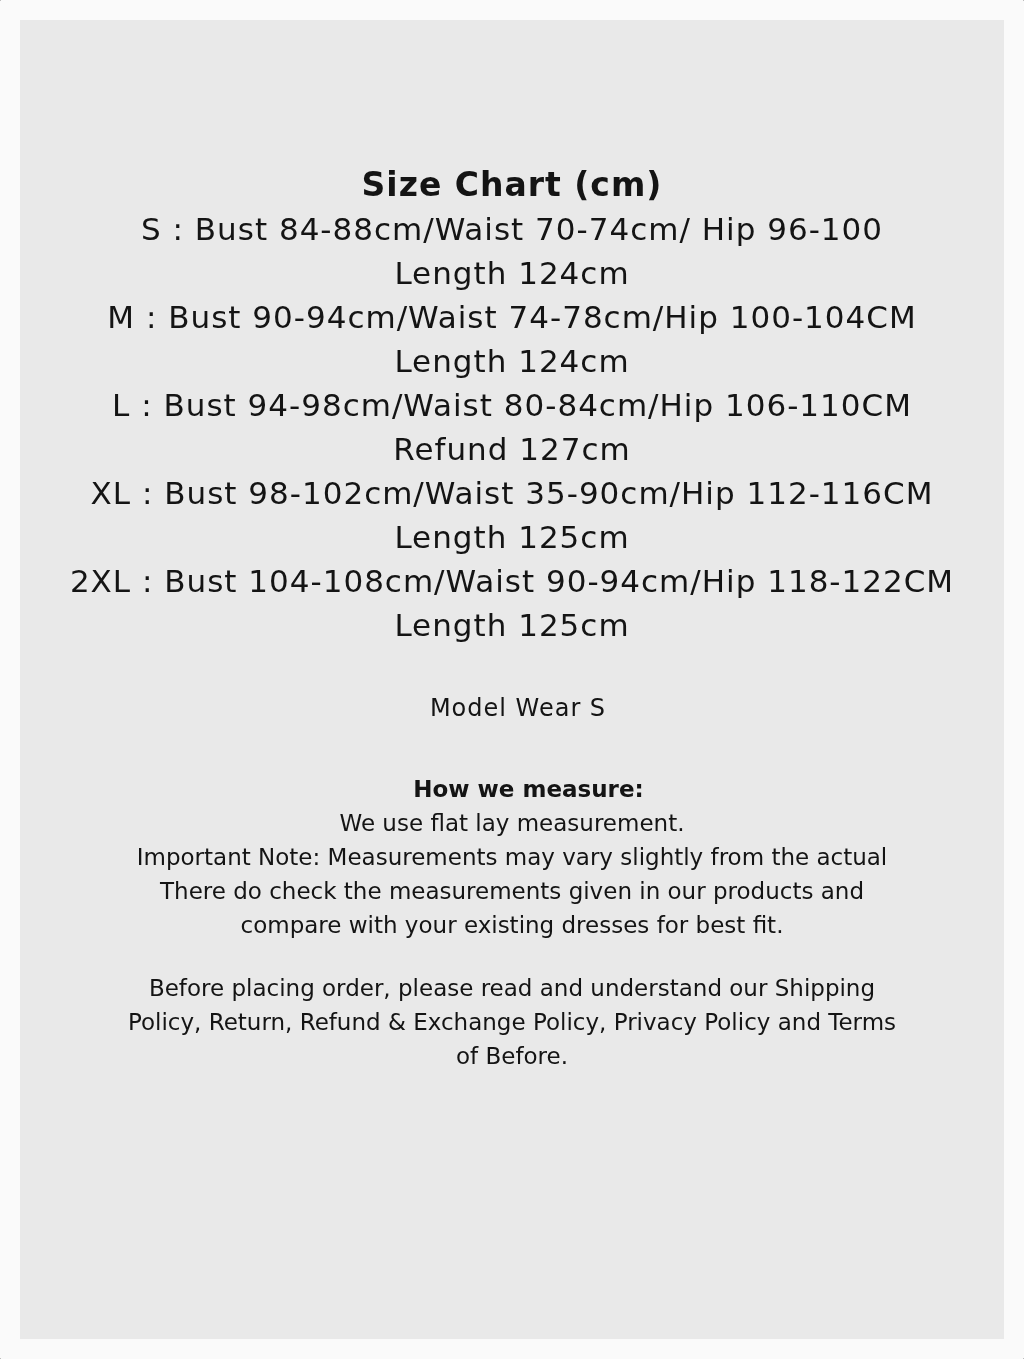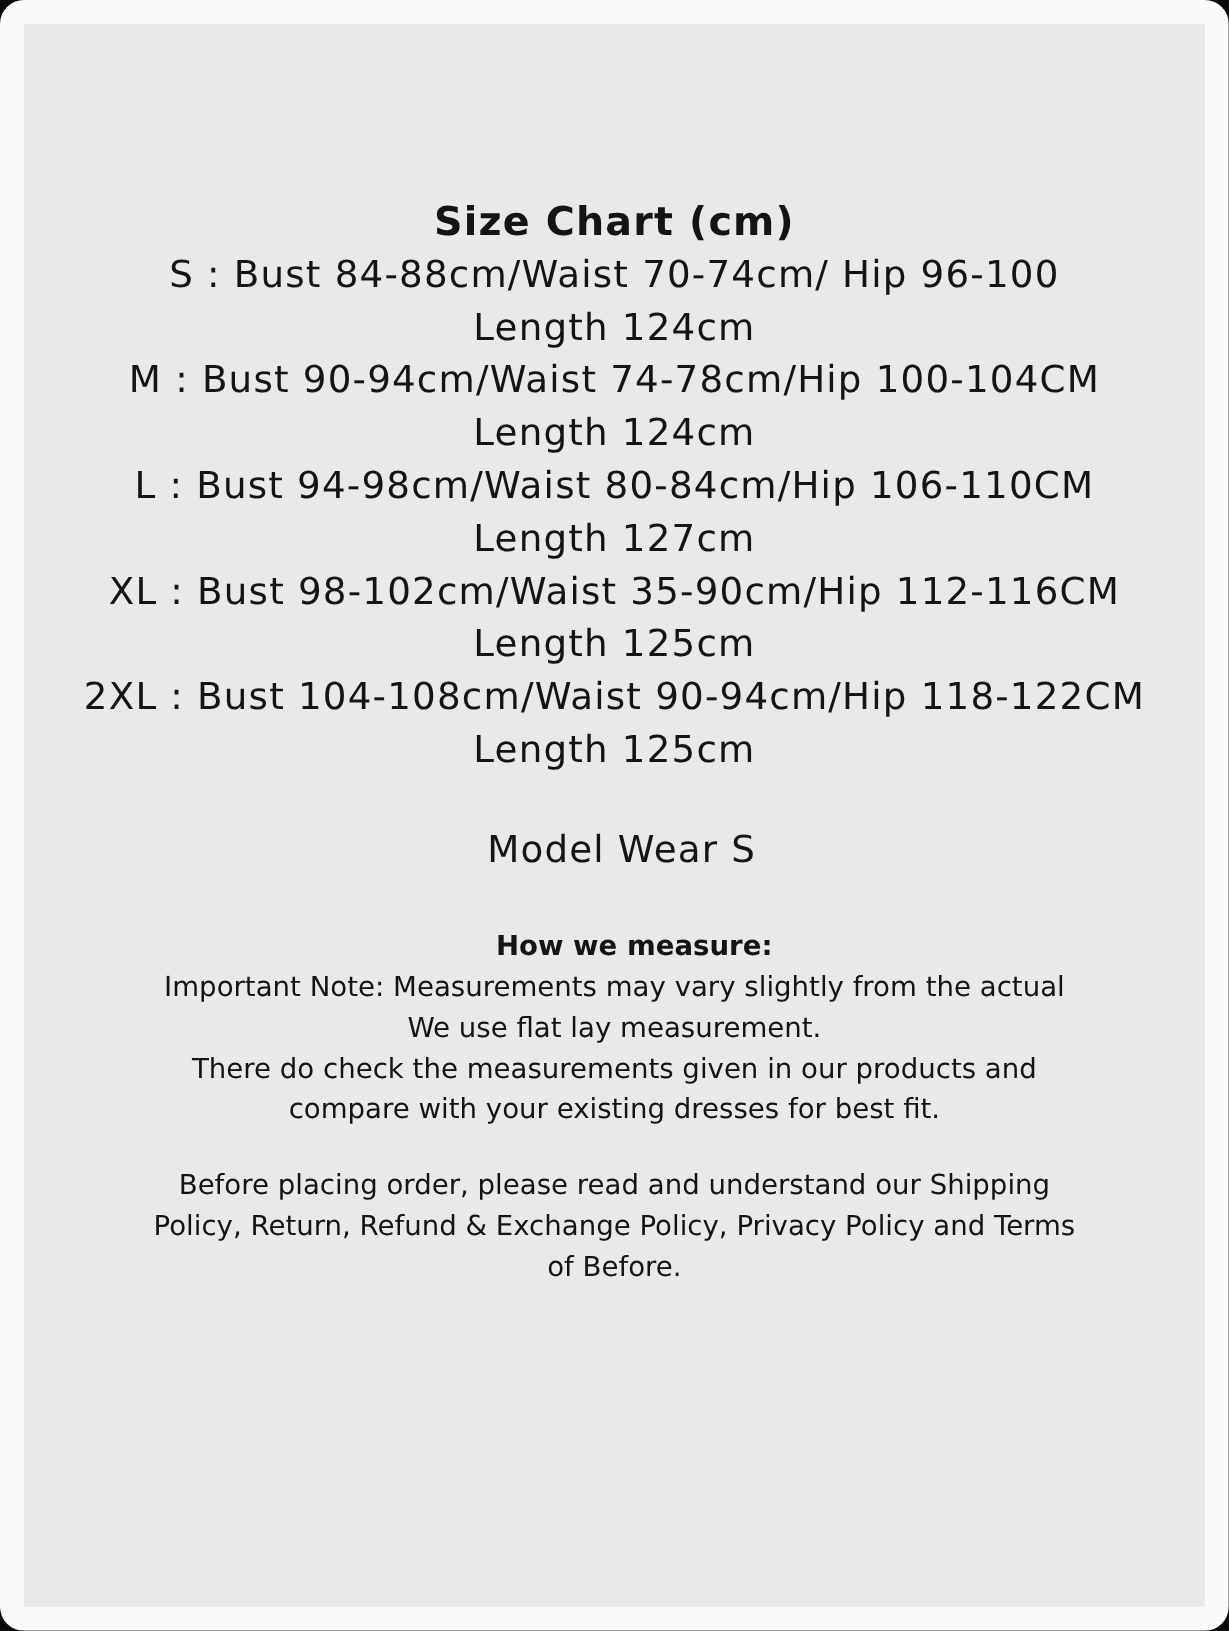--- a/index.html
+++ b/index.html
@@ -10,21 +10,21 @@
   body {
     width: 1024px;
     height: 1359px;
     position: relative;
     font-family: "DejaVu Sans", "Liberation Sans", sans-serif;
   }
   .card {
     position: absolute;
     inset: 0;
     background: #fafafa;
-    border-radius: 20px;
+    border-radius: 1px;
   }
   .panel {
     position: absolute;
     left: 20px;
     top: 20px;
     right: 20px;
     bottom: 20px;
     background: #e9e9e9;
     color: #141414;
     text-align: center;
@@ -40,21 +40,21 @@
     letter-spacing: 1px;
     white-space: nowrap;
   }
   .chart-line {
     font-size: 31px;
     line-height: 44px;
     letter-spacing: 1px;
     white-space: nowrap;
   }
   .model-note {
-    font-size: 31px;
+    font-size: 24px;
     line-height: 44px;
     letter-spacing: 1px;
     margin-top: 39px;
     white-space: nowrap;
     padding-left: 12px;
   }
   .section-measure { margin-top: 42px; }
   .section-policy  { margin-top: 29px; }
   .section-heading {
     font-size: 23px;
@@ -77,34 +77,34 @@
 
     <h1 class="chart-title">Size Chart (cm)</h1>
 
     <div class="chart-line">S : Bust 84-88cm/Waist 70-74cm/ Hip 96-100</div>
     <div class="chart-line">Length 124cm</div>
 
     <div class="chart-line">M : Bust 90-94cm/Waist 74-78cm/Hip 100-104CM</div>
     <div class="chart-line">Length 124cm</div>
 
     <div class="chart-line">L : Bust 94-98cm/Waist 80-84cm/Hip 106-110CM</div>
-    <div class="chart-line">Length 127cm</div>
+    <div class="chart-line">Refund 127cm</div>
 
     <div class="chart-line">XL : Bust 98-102cm/Waist 35-90cm/Hip 112-116CM</div>
     <div class="chart-line">Length 125cm</div>
 
     <div class="chart-line">2XL : Bust 104-108cm/Waist 90-94cm/Hip 118-122CM</div>
     <div class="chart-line">Length 125cm</div>
 
     <div class="model-note">Model Wear S</div>
 
     <div class="section-measure">
       <div class="section-heading">How we measure:</div>
+      <div class="body-line">We use flat lay measurement.</div>
       <div class="body-line">Important Note: Measurements may vary slightly from the actual</div>
-      <div class="body-line">We use flat lay measurement.</div>
       <div class="body-line">There do check the measurements given in our products and</div>
       <div class="body-line">compare with your existing dresses for best fit.</div>
     </div>
 
     <div class="section-policy">
       <div class="body-line">Before placing order, please read and understand our Shipping</div>
       <div class="body-line">Policy, Return, Refund &amp; Exchange Policy, Privacy Policy and Terms</div>
       <div class="body-line">of Before.</div>
     </div>
 

